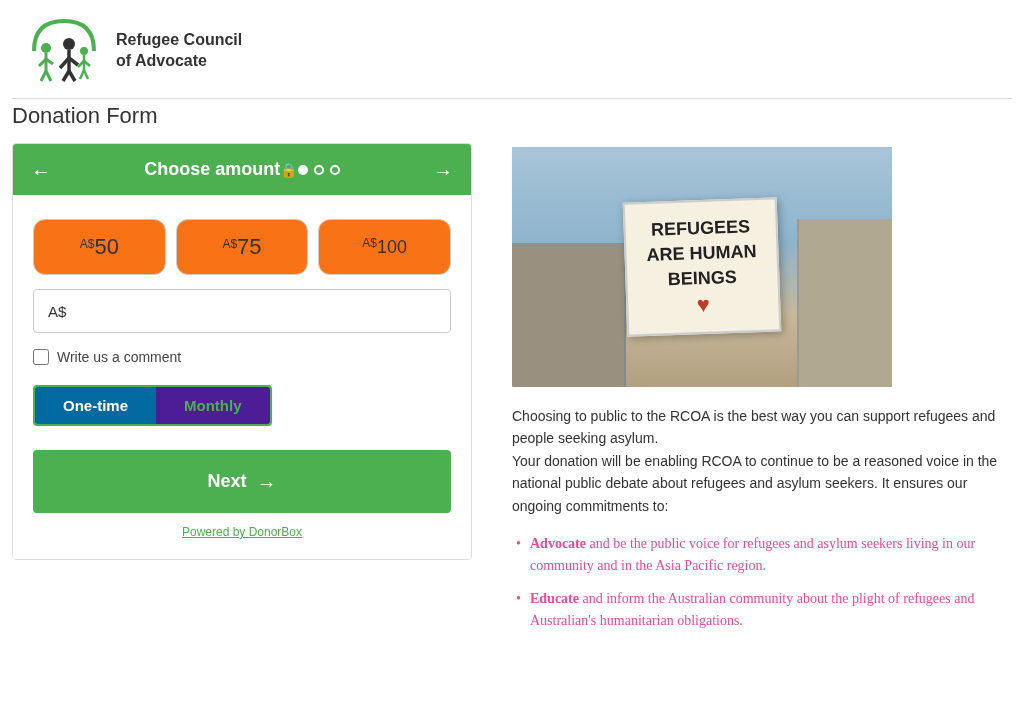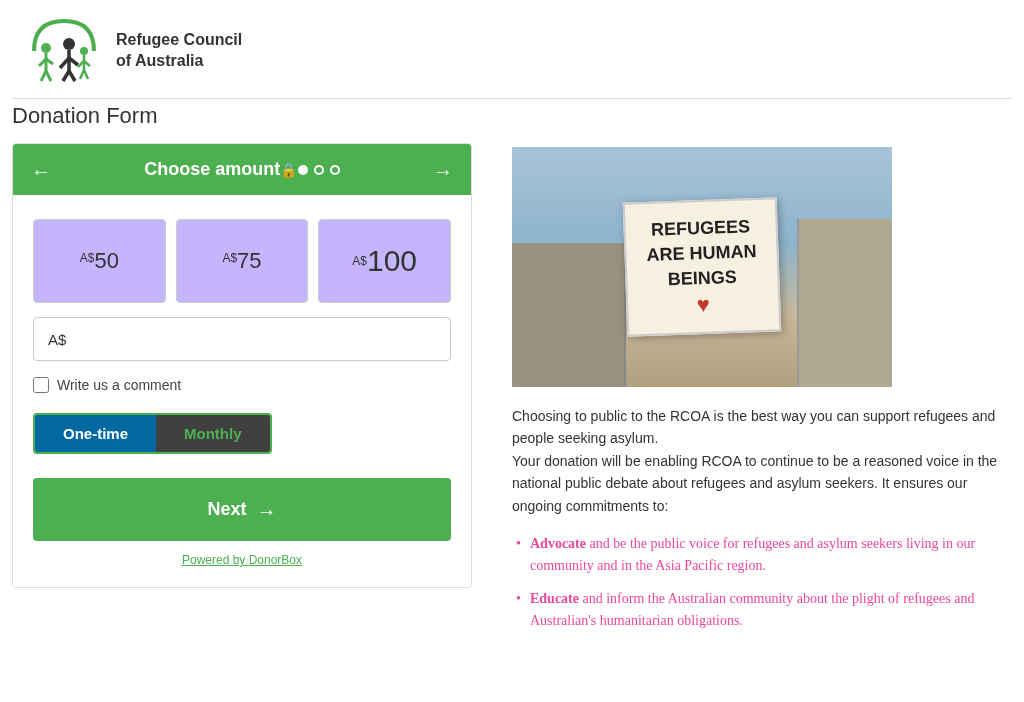--- a/index.html
+++ b/index.html
@@ -30,37 +30,37 @@
     .dot { width: 10px; height: 10px; border-radius: 50%; }
     .dot-filled { background: #fff; }
     .dot-empty { background: transparent; border: 2px solid #fff; }
     .lock-icon { font-size: 14px; opacity: 0.9; }
 
     
     .form-body { padding: 24px 20px 20px; background: #fff; }
 
     
     .amount-row { display: flex; gap: 10px; margin-bottom: 14px; }
-    .amount-btn { flex: 1; border: 1px solid #ccc; border-radius: 4px; padding: 24px 8px; text-align: center; cursor: pointer; font-size: 16px; color: #333; background: #c4b5fd; }
+    .amount-btn { flex: 1; border: 1px solid #ccc; border-radius: 12px; padding: 14px 8px; text-align: center; cursor: pointer; font-size: 16px; color: #333; background: #f97316; }
     .amount-btn .prefix { font-size: 12px; vertical-align: super; }
     .amount-btn .value { font-size: 22px; font-weight: normal; }
 
     
     .custom-amount { border: 1px solid #ccc; border-radius: 4px; padding: 12px 14px; display: flex; align-items: center; margin-bottom: 16px; font-size: 16px; color: #333; }
     .custom-amount input { border: none; outline: none; flex: 1; font-size: 16px; color: #333; }
     .custom-prefix { font-size: 15px; color: #333; margin-right: 2px; }
 
     
     .comment-row { display: flex; align-items: flex-end; gap: 8px; margin-bottom: 20px; }
     .comment-row input[type="checkbox"] { width: 16px; height: 16px; cursor: pointer; }
     .comment-label { font-size: 14px; color: #444; cursor: pointer; }
 
     
     .frequency-row { display: flex; margin-bottom: 24px; border: 2px solid #4caf50; border-radius: 4px; overflow: hidden; width: fit-content; }
-    .freq-btn { padding: 10px 28px; font-size: 15px; cursor: pointer; border: none; background: #404040; color: #4caf50; font-weight: bold; }
+    .freq-btn { padding: 10px 28px; font-size: 15px; cursor: pointer; border: none; background: #4c1d95; color: #4caf50; font-weight: bold; }
     .freq-btn.active { background: #0369a1; color: #fff; }
 
     
     .next-btn { width: 100%; background: #4caf50; color: #fff; border: none; border-radius: 4px; padding: 20px; font-size: 18px; cursor: pointer; display: flex; align-items: center; justify-content: center; gap: 10px; font-weight: bold; }
     .arrow-icon { font-size: 20px; }
 
     
     .powered-by { text-align: center; margin-top: 12px; font-size: 12px; }
     .powered-by a { color: #4caf50; text-decoration: underline; cursor: pointer; }
 
@@ -108,21 +108,21 @@
 
         <circle cx="60" cy="35" r="4" fill="#4caf50"></circle>
         <line x1="60" y1="39" x2="60" y2="54" stroke="#4caf50" stroke-width="2.5"></line>
         <line x1="60" y1="45" x2="54" y2="51" stroke="#4caf50" stroke-width="2.5"></line>
         <line x1="60" y1="45" x2="66" y2="50" stroke="#4caf50" stroke-width="2.5"></line>
         <line x1="60" y1="54" x2="56" y2="63" stroke="#4caf50" stroke-width="2.5"></line>
         <line x1="60" y1="54" x2="64" y2="63" stroke="#4caf50" stroke-width="2.5"></line>
       </svg>
       <div class="logo-text">
         <span>Refugee Council</span><br>
-        <span>of Australia</span>
+        <span>of Advocate</span>
       </div>
     </div>
   </header>
 
   <h1 class="page-title">Donation Form</h1>
 
   <div class="main-layout">
 
     <div class="form-card">
 
@@ -143,21 +143,21 @@
       <div class="form-body">
 
         <div class="amount-row">
           <button class="amount-btn">
             <span class="prefix">A$</span><span class="value">50</span>
           </button>
           <button class="amount-btn">
             <span class="prefix">A$</span><span class="value">75</span>
           </button>
           <button class="amount-btn">
-            <span class="prefix">A$</span><span class="value" style="font-size:30px;">100</span>
+            <span class="prefix">A$</span><span class="value" style="font-size:18px;">100</span>
           </button>
         </div>
 
         <div class="custom-amount">
           <span class="custom-prefix">A$</span>
           <input type="text" style="border: none; outline: none; flex: 1 1 0%; font-size: 16px; color: rgb(51, 51, 51);">
         </div>
 
         <div class="comment-row">
           <input type="checkbox" id="comment-check" style="">

